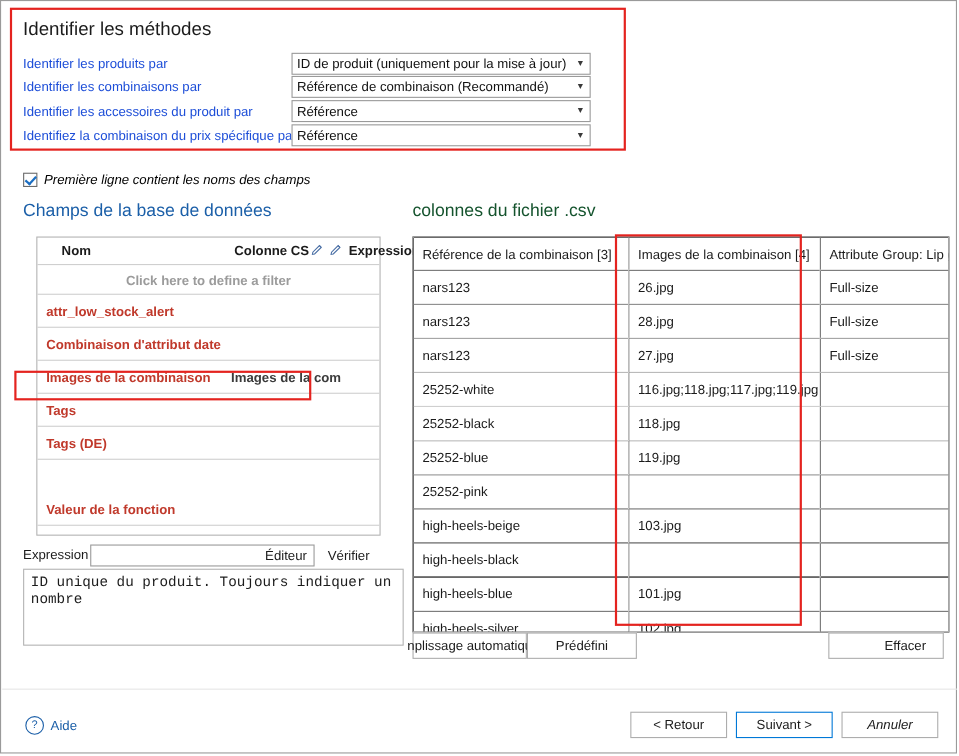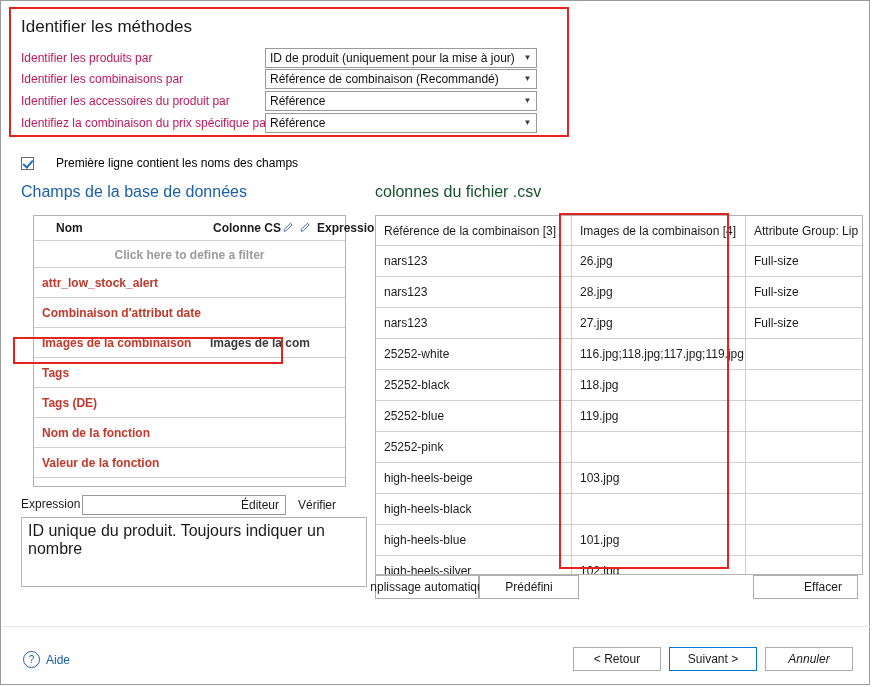--- a/index.html
+++ b/index.html
@@ -31,21 +31,21 @@
   .section-title{
     position:absolute;
     font-size:17px;
     color:#1b1b1b;
   }
   #methods-title{left:20px;top:16px;}
 
   .row-label{
     position:absolute;
     font-size:12px;
-    color:#be185d;
+    color:#1d4ed8;
     white-space:nowrap;
   }
   .combo{
     position:absolute;
     height:20px;
     border:1px solid #9a9a9a;
     background:#ffffff;
     box-sizing:border-box;
     font-size:12px;
     color:#111;
@@ -54,21 +54,21 @@
     white-space:nowrap;
     overflow:hidden;
   }
   .combo .arrow{
     position:absolute;right:0;top:0;width:17px;height:18px;
     display:flex;align-items:center;justify-content:center;
     color:#3a3a3a;font-size:8px;
   }
 
   
-  #firstline-row{position:absolute;left:20px;top:155px;display:flex;align-items:center;gap:22px;}
+  #firstline-row{position:absolute;left:20px;top:155px;display:flex;align-items:center;gap:6px;font-style:italic;}
   .cbox{
     width:13px;height:13px;border:1px solid #6b6b6b;background:#fff;
     display:inline-block;position:relative;box-sizing:border-box;
   }
   .cbox.checked::after{
     content:"";position:absolute;left:3px;top:0px;width:4px;height:8px;
     border:solid #1b6ec2;border-width:0 2px 2px 0;transform:rotate(42deg);
   }
 
   
@@ -109,21 +109,21 @@
   #expr-input{
     position:absolute;left:81px;top:494px;width:204px;height:20px;
     border:1px solid #9a9a9a;background:#fff;box-sizing:border-box;
   }
   .linkbtn{
     position:absolute;font-size:12px;color:#1b1b1b;
   }
   #expr-desc{
     position:absolute;left:20px;top:516px;width:346px;height:70px;
     border:1px solid #b3b3b3;background:#fff;box-sizing:border-box;
-    padding:4px 6px;font-size:16px;color:#1b1b1b;
+    padding:4px 6px;font-size:13px;color:#1b1b1b;font-family:Liberation Mono, monospace;
   }
 
   
   #csv-panel{
     position:absolute;left:374px;top:214px;width:488px;height:360px;
     border:1px solid #b3b3b3;box-sizing:border-box;background:#000000;
     overflow:hidden;
   }
   table.csv{
     border-collapse:collapse;width:100%;table-layout:fixed;
@@ -248,24 +248,20 @@
       <span class="f-col">Images de la com</span>
     </div>
     <div class="fieldrow" style="top:142px;">
       <span class="f-name">Tags</span>
       <span class="f-col"></span>
     </div>
     <div class="fieldrow" style="top:172px;">
       <span class="f-name">Tags (DE)</span>
       <span class="f-col"></span>
     </div>
-    <div class="fieldrow" style="top:202px;">
-      <span class="f-name">Nom de la fonction</span>
-      <span class="f-col"></span>
-    </div>
     <div class="fieldrow" style="top:232px;">
       <span class="f-name">Valeur de la fonction</span>
       <span class="f-col"></span>
     </div>
   </div>
 
   <div class="redbox" id="img-highlight"></div>
 
   <div id="expr-label">Expression</div>
   <div id="expr-input"></div>

